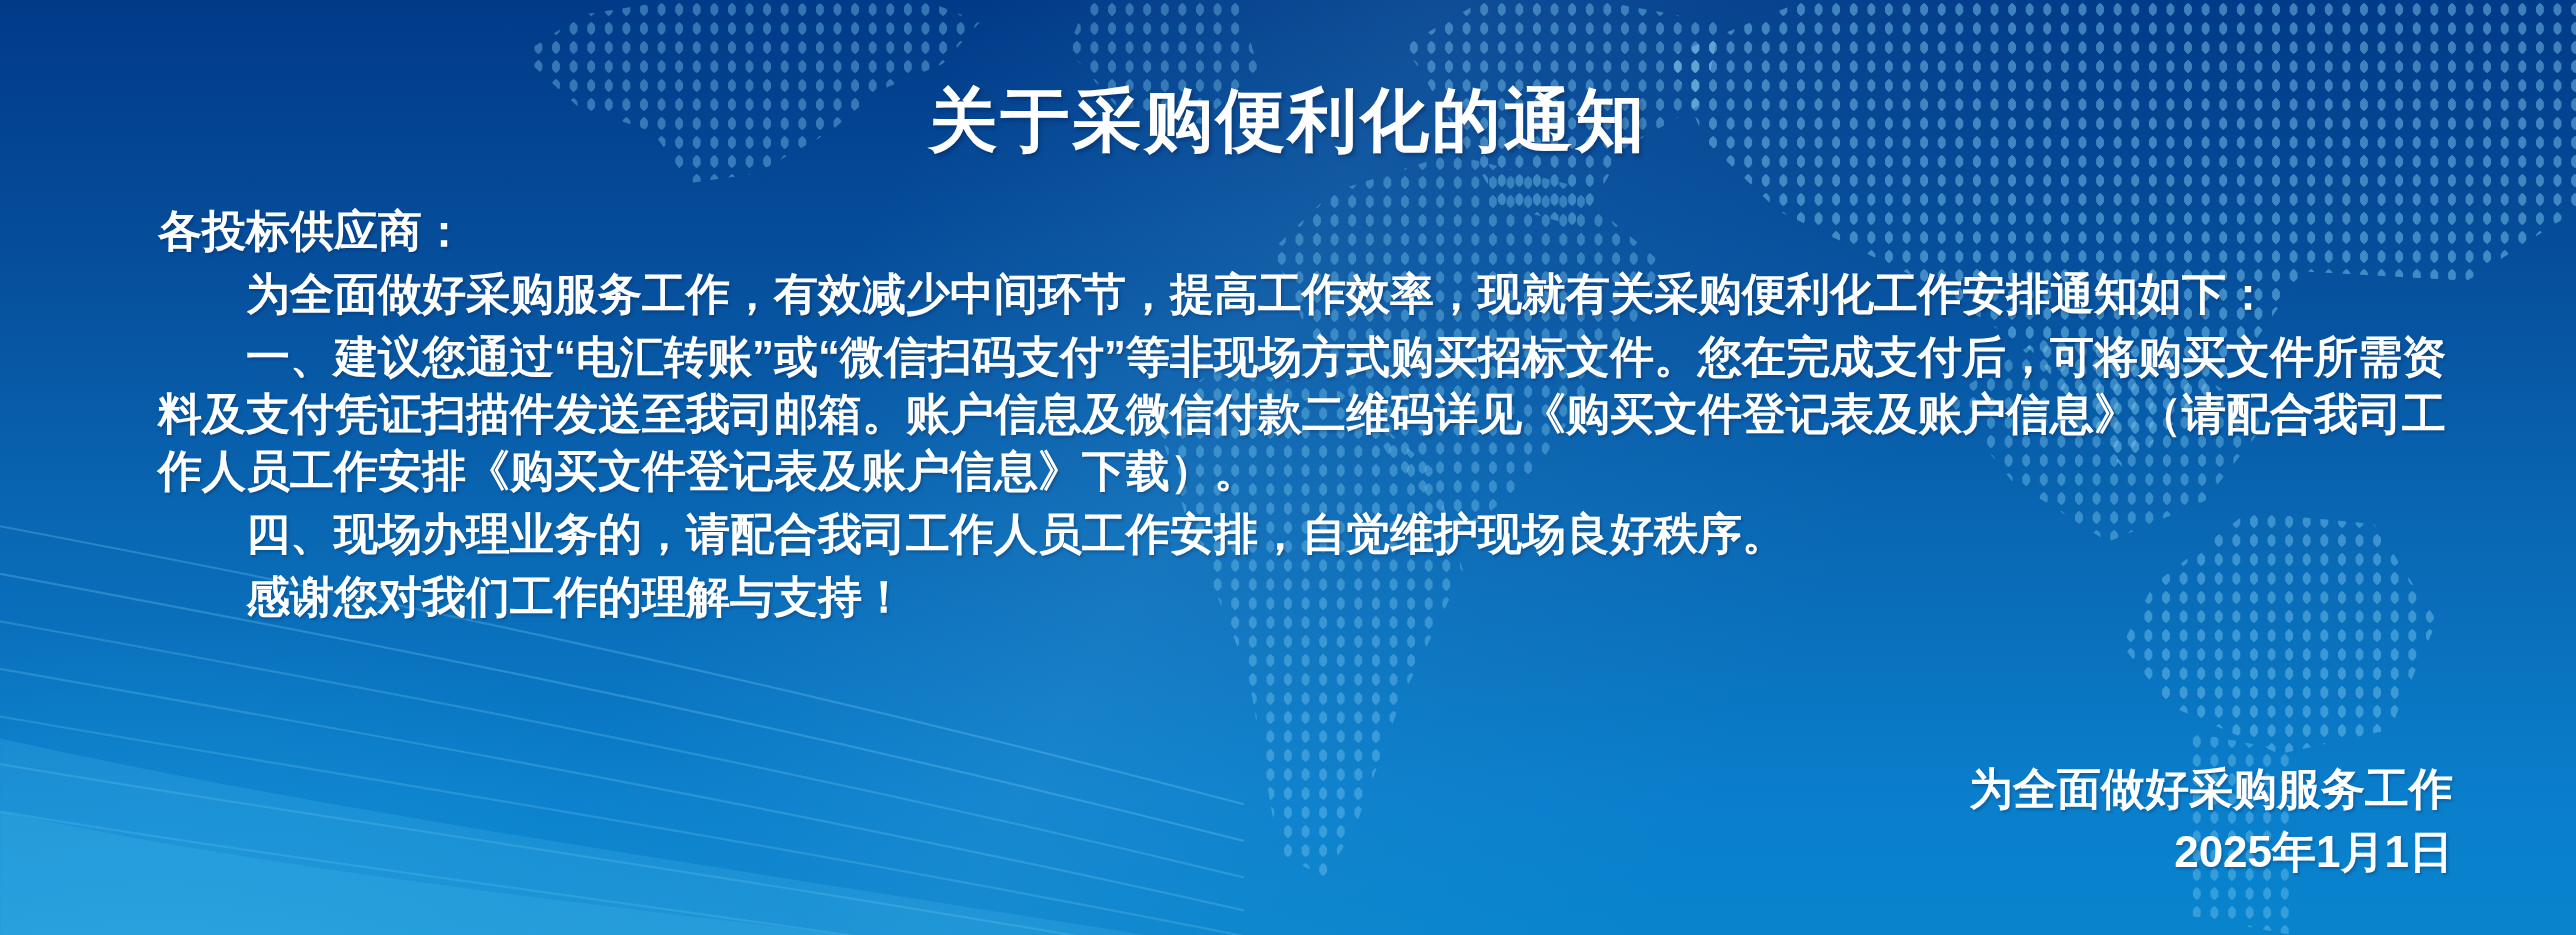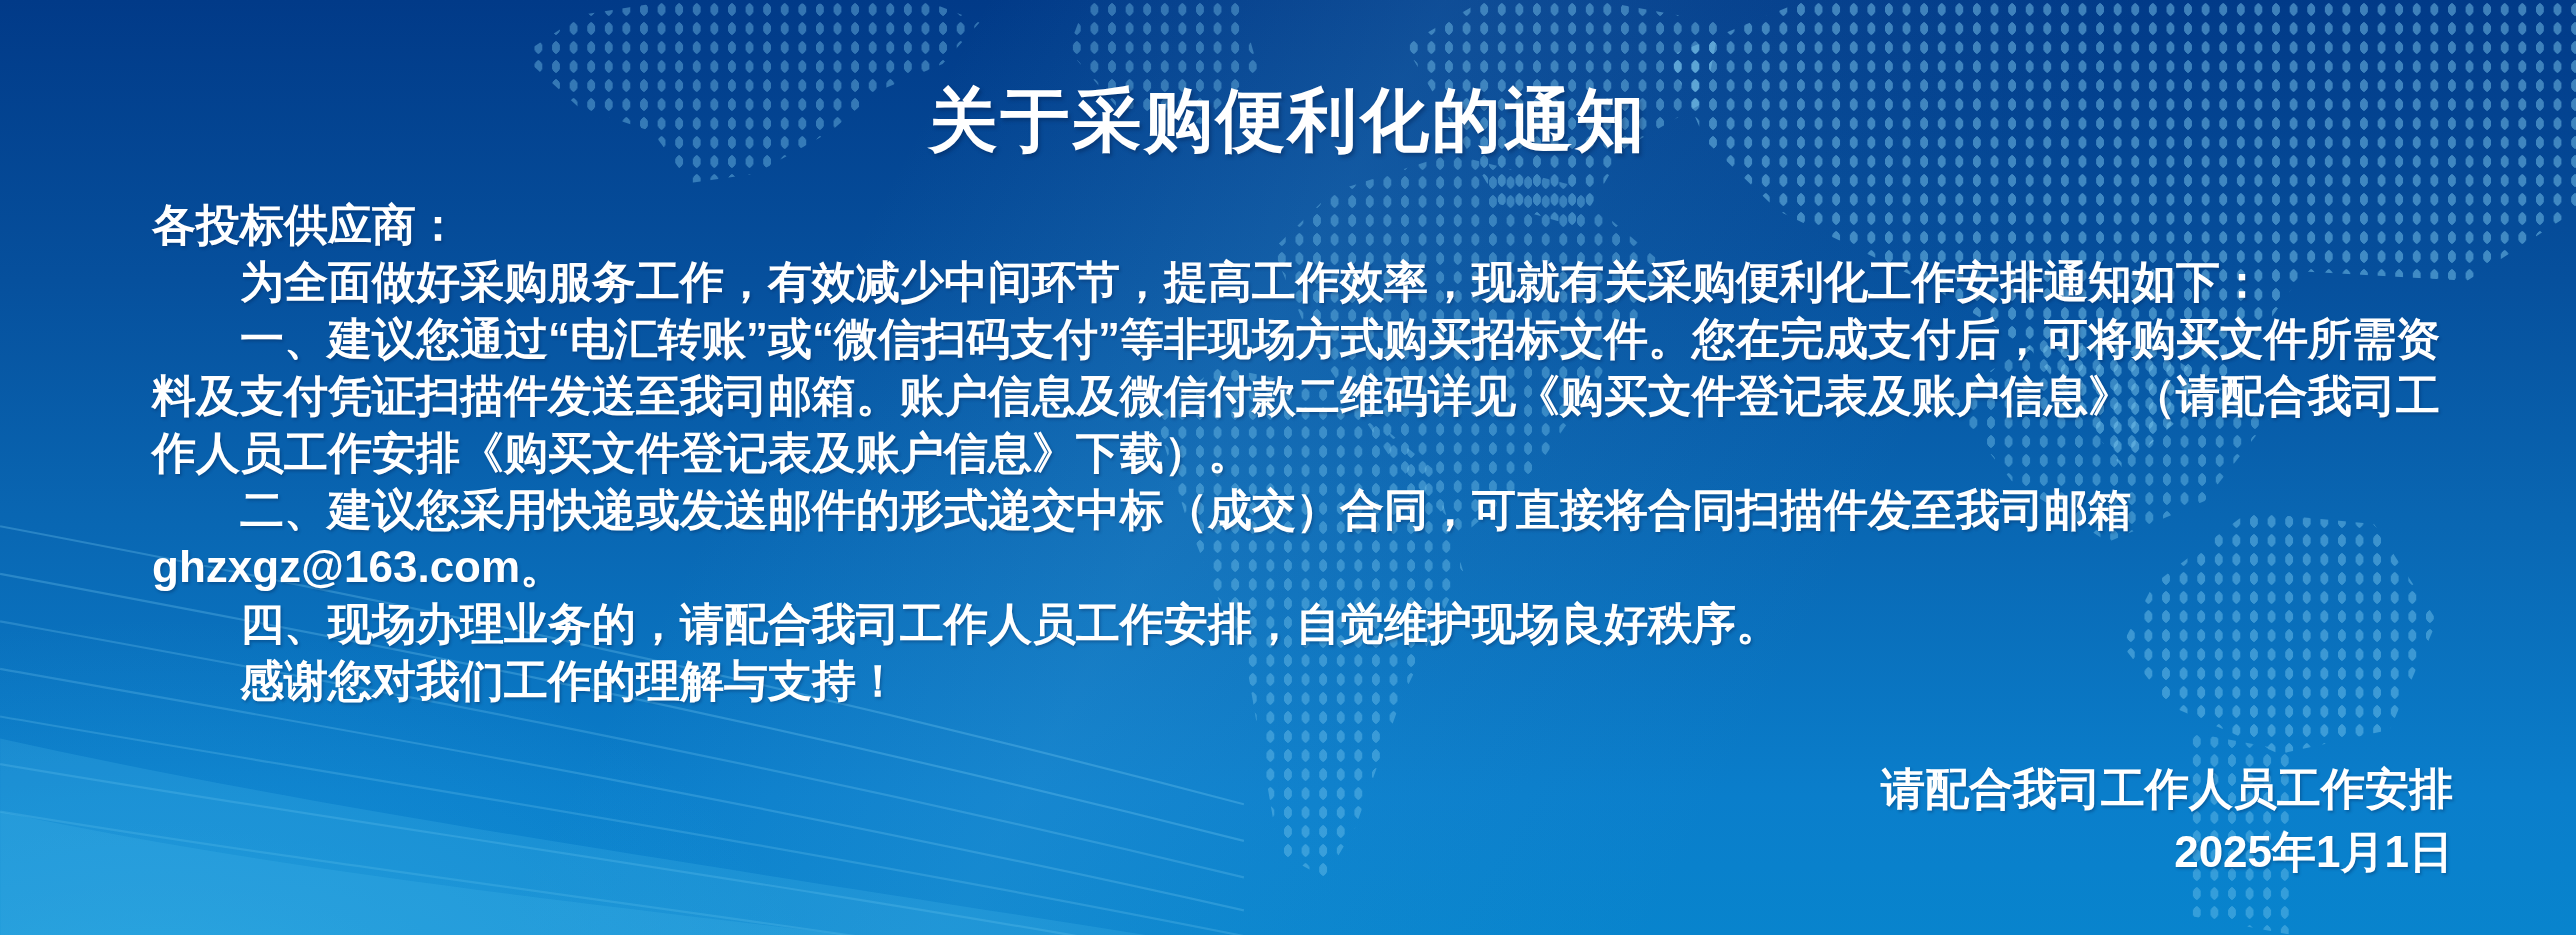--- a/index.html
+++ b/index.html
@@ -47,21 +47,21 @@
     position:absolute; top:75px; left:0; right:0;
     text-align:center;
     color:#ffffff; font-size:69px; font-weight:700; letter-spacing:2.9px;
     text-shadow:2.2px 2.9px 3.7px rgba(0,25,70,0.35);
   }
   .body-text {
     position:absolute; left:152px; top:196px; width:2313px;
     color:#ffffff; font-size:44px; font-weight:700; line-height:57px;
     text-shadow:1.5px 2.2px 2.9px rgba(0,25,70,0.30);
   }
-  .body-text p { margin:0; }
+  .body-text p { margin:6px; }
   .body-text p.para { text-indent:2em; }
   .signature {
     position:absolute; right:123px; top:757px;
     text-align:right;
     color:#ffffff; font-size:44px; font-weight:700; line-height:63px;
     text-shadow:1.5px 2.2px 2.9px rgba(0,25,70,0.30);
   }
 </style>
 </head>
 <body>
@@ -93,24 +93,23 @@
     <path d="M0,330 C 450,430 950,500 1700,620 L1700,600 L0,600 Z" fill="rgba(80,195,240,0.20)"></path>
     <path d="M0,430 C 420,520 900,565 1500,640 L0,640 Z" fill="rgba(90,200,245,0.16)"></path>
   </svg>
 
   <div class="title">关于采购便利化的通知</div>
 
   <div class="body-text">
     <p>各投标供应商：</p>
     <p class="para">为全面做好采购服务工作，有效减少中间环节，提高工作效率，现就有关采购便利化工作安排通知如下：</p>
     <p class="para">一、建议您通过“电汇转账”或“微信扫码支付”等非现场方式购买招标文件。您在完成支付后，可将购买文件所需资料及支付凭证扫描件发送至我司邮箱。账户信息及微信付款二维码详见《购买文件登记表及账户信息》（请配合我司工作人员工作安排《购买文件登记表及账户信息》下载）。</p>
-    <p class="para">二、建议您采用快递或发送邮件的形式递交中标（成交）合同，可直接将合同扫描件发至我司邮箱ghzxgz@163.com。</p>
     <p class="para">四、现场办理业务的，请配合我司工作人员工作安排，自觉维护现场良好秩序。</p>
     <p class="para">感谢您对我们工作的理解与支持！</p>
   </div>
 
   <div class="signature">
-    <div>请配合我司工作人员工作安排</div>
+    <div>为全面做好采购服务工作</div>
     <div>2025年1月1日</div>
   </div>
 
 </div>
 
 
 </body></html>

